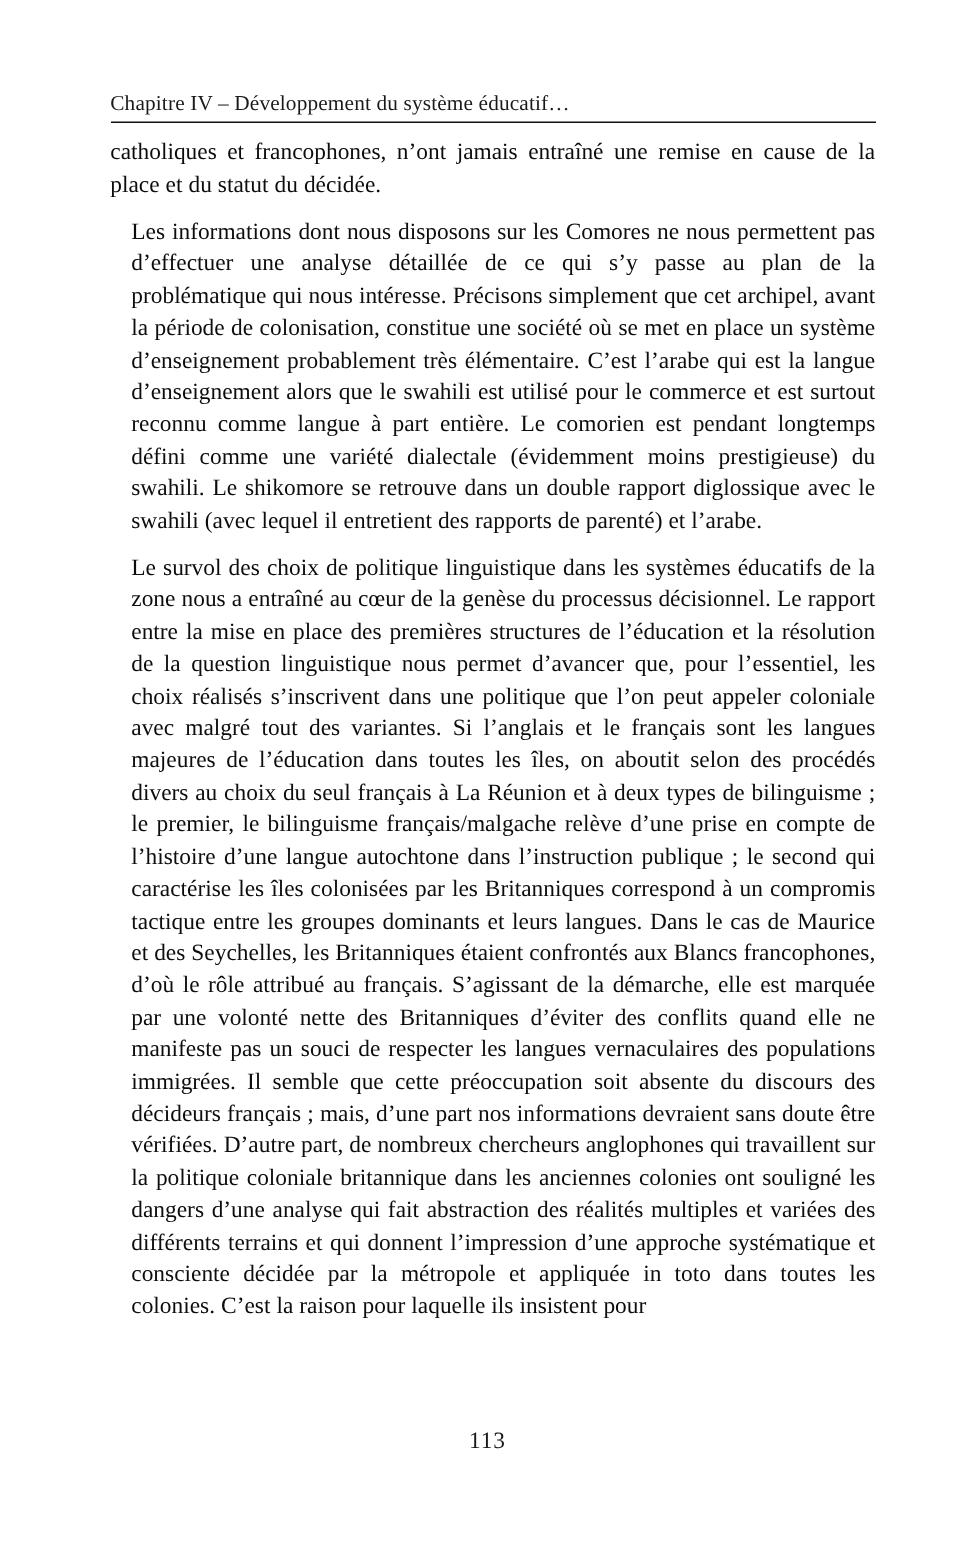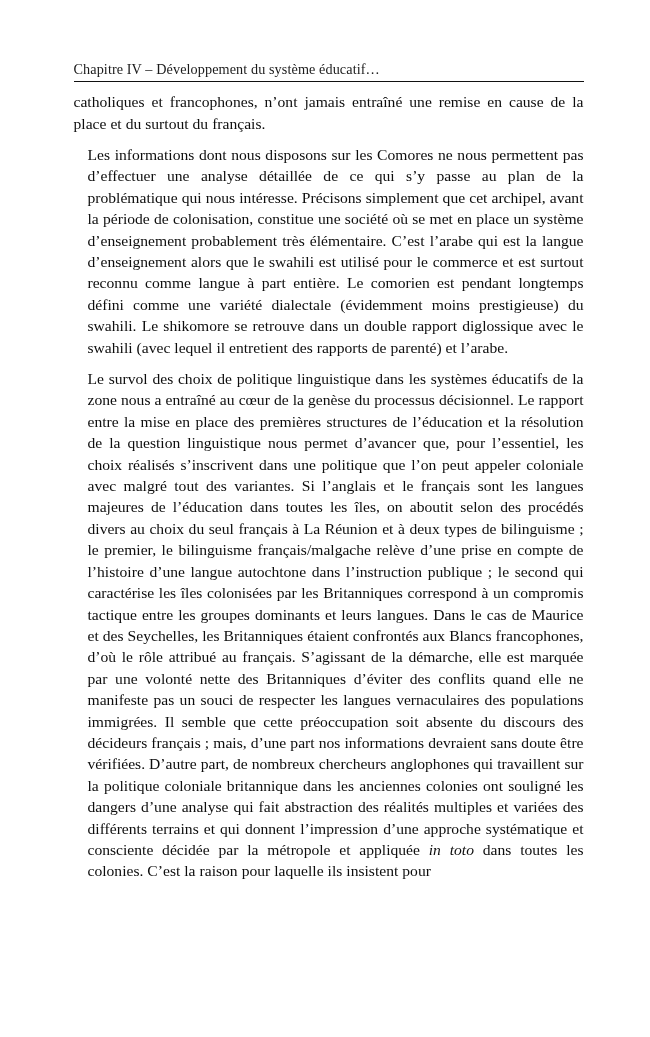--- a/index.html
+++ b/index.html
@@ -53,21 +53,20 @@
     text-justify: inter-word;
     color: #0d0d0d;
     hyphens: none;
     word-spacing: 0.1px;
   }
   p.para + p.para {
     margin-top: 10px;
     margin-left: 14px;
   }
   .italic {
-    font-style: italic;
   }
   .folio {
     position: absolute;
     left: 0;
     right: 0;
     top: 952px;
     text-align: center;
     font-size: 15.6px;
     color: #1a1a1a;
     letter-spacing: 0.6px;
@@ -79,23 +78,24 @@
 <div class="page">
 
   <div class="content">
 
     <div class="running-head">Chapitre IV – Développement du système éducatif…</div>
 
     <hr class="head-rule">
 
     <div class="body-text">
 
-      <p class="para">catholiques et francophones, n’ont jamais entraîné une remise en cause de la place et du surtout du français.</p>
+      <p class="para">catholiques et francophones, n’ont jamais entraîné une remise en cause de la place et du statut du décidée.</p>
 
       <p class="para">Les informations dont nous disposons sur les Comores ne nous permettent pas d’effectuer une analyse détaillée de ce qui s’y passe au plan de la problématique qui nous intéresse. Précisons simplement que cet archipel, avant la période de colonisation, constitue une société où se met en place un système d’enseignement probablement très élémentaire. C’est l’arabe qui est la langue d’enseignement alors que le swahili est utilisé pour le commerce et est surtout reconnu comme langue à part entière. Le comorien est pendant longtemps défini comme une variété dialectale (évidemment moins prestigieuse) du swahili. Le shikomore se retrouve dans un double rapport diglossique avec le swahili (avec lequel il entretient des rapports de parenté) et l’arabe.</p>
 
       <p class="para"><span>Le survol des choix de politique linguistique dans les systèmes éducatifs de la zone nous a entraîné au cœur de la genèse du processus décisionnel. Le rapport entre la mise en place des premières structures de l’éducation et la résolution de la question linguistique nous permet d’avancer que, pour l’essentiel, les choix réalisés s’inscrivent dans une politique que l’on peut appeler coloniale avec malgré tout des variantes. Si l’anglais et le français sont les langues majeures de l’éducation dans toutes les îles, on aboutit selon des procédés divers au choix du seul français à La Réunion et à deux types de bilinguisme ; le premier, le bilinguisme français/malgache relève d’une prise en compte de l’histoire d’une langue autochtone dans l’instruction publique ; le second qui caractérise les îles colonisées par les Britanniques correspond à un compromis tactique entre les groupes dominants et leurs langues. Dans le cas de Maurice et des Seychelles, les Britanniques étaient confrontés aux Blancs francophones, d’où le rôle attribué au français. S’agissant de la démarche, elle est marquée par une volonté nette des Britanniques d’éviter des conflits quand elle ne manifeste pas un souci de respecter les langues vernaculaires des populations immigrées. Il semble que cette préoccupation soit absente du discours des décideurs français ; mais, d’une part nos informations devraient sans doute être vérifiées. D’autre part, de nombreux chercheurs anglophones qui travaillent sur la politique coloniale britannique dans les anciennes colonies ont souligné les dangers d’une analyse qui fait abstraction des réalités multiples et variées des différents terrains et qui donnent l’impression d’une approche systématique et consciente décidée par la métropole et appliquée </span><span class="italic">in toto</span><span> dans toutes les colonies. C’est la raison pour laquelle ils insistent pour</span></p>
 
     </div>
   </div>
 
+  <div class="folio">113</div>
 
 </div>
 
 </body></html>

